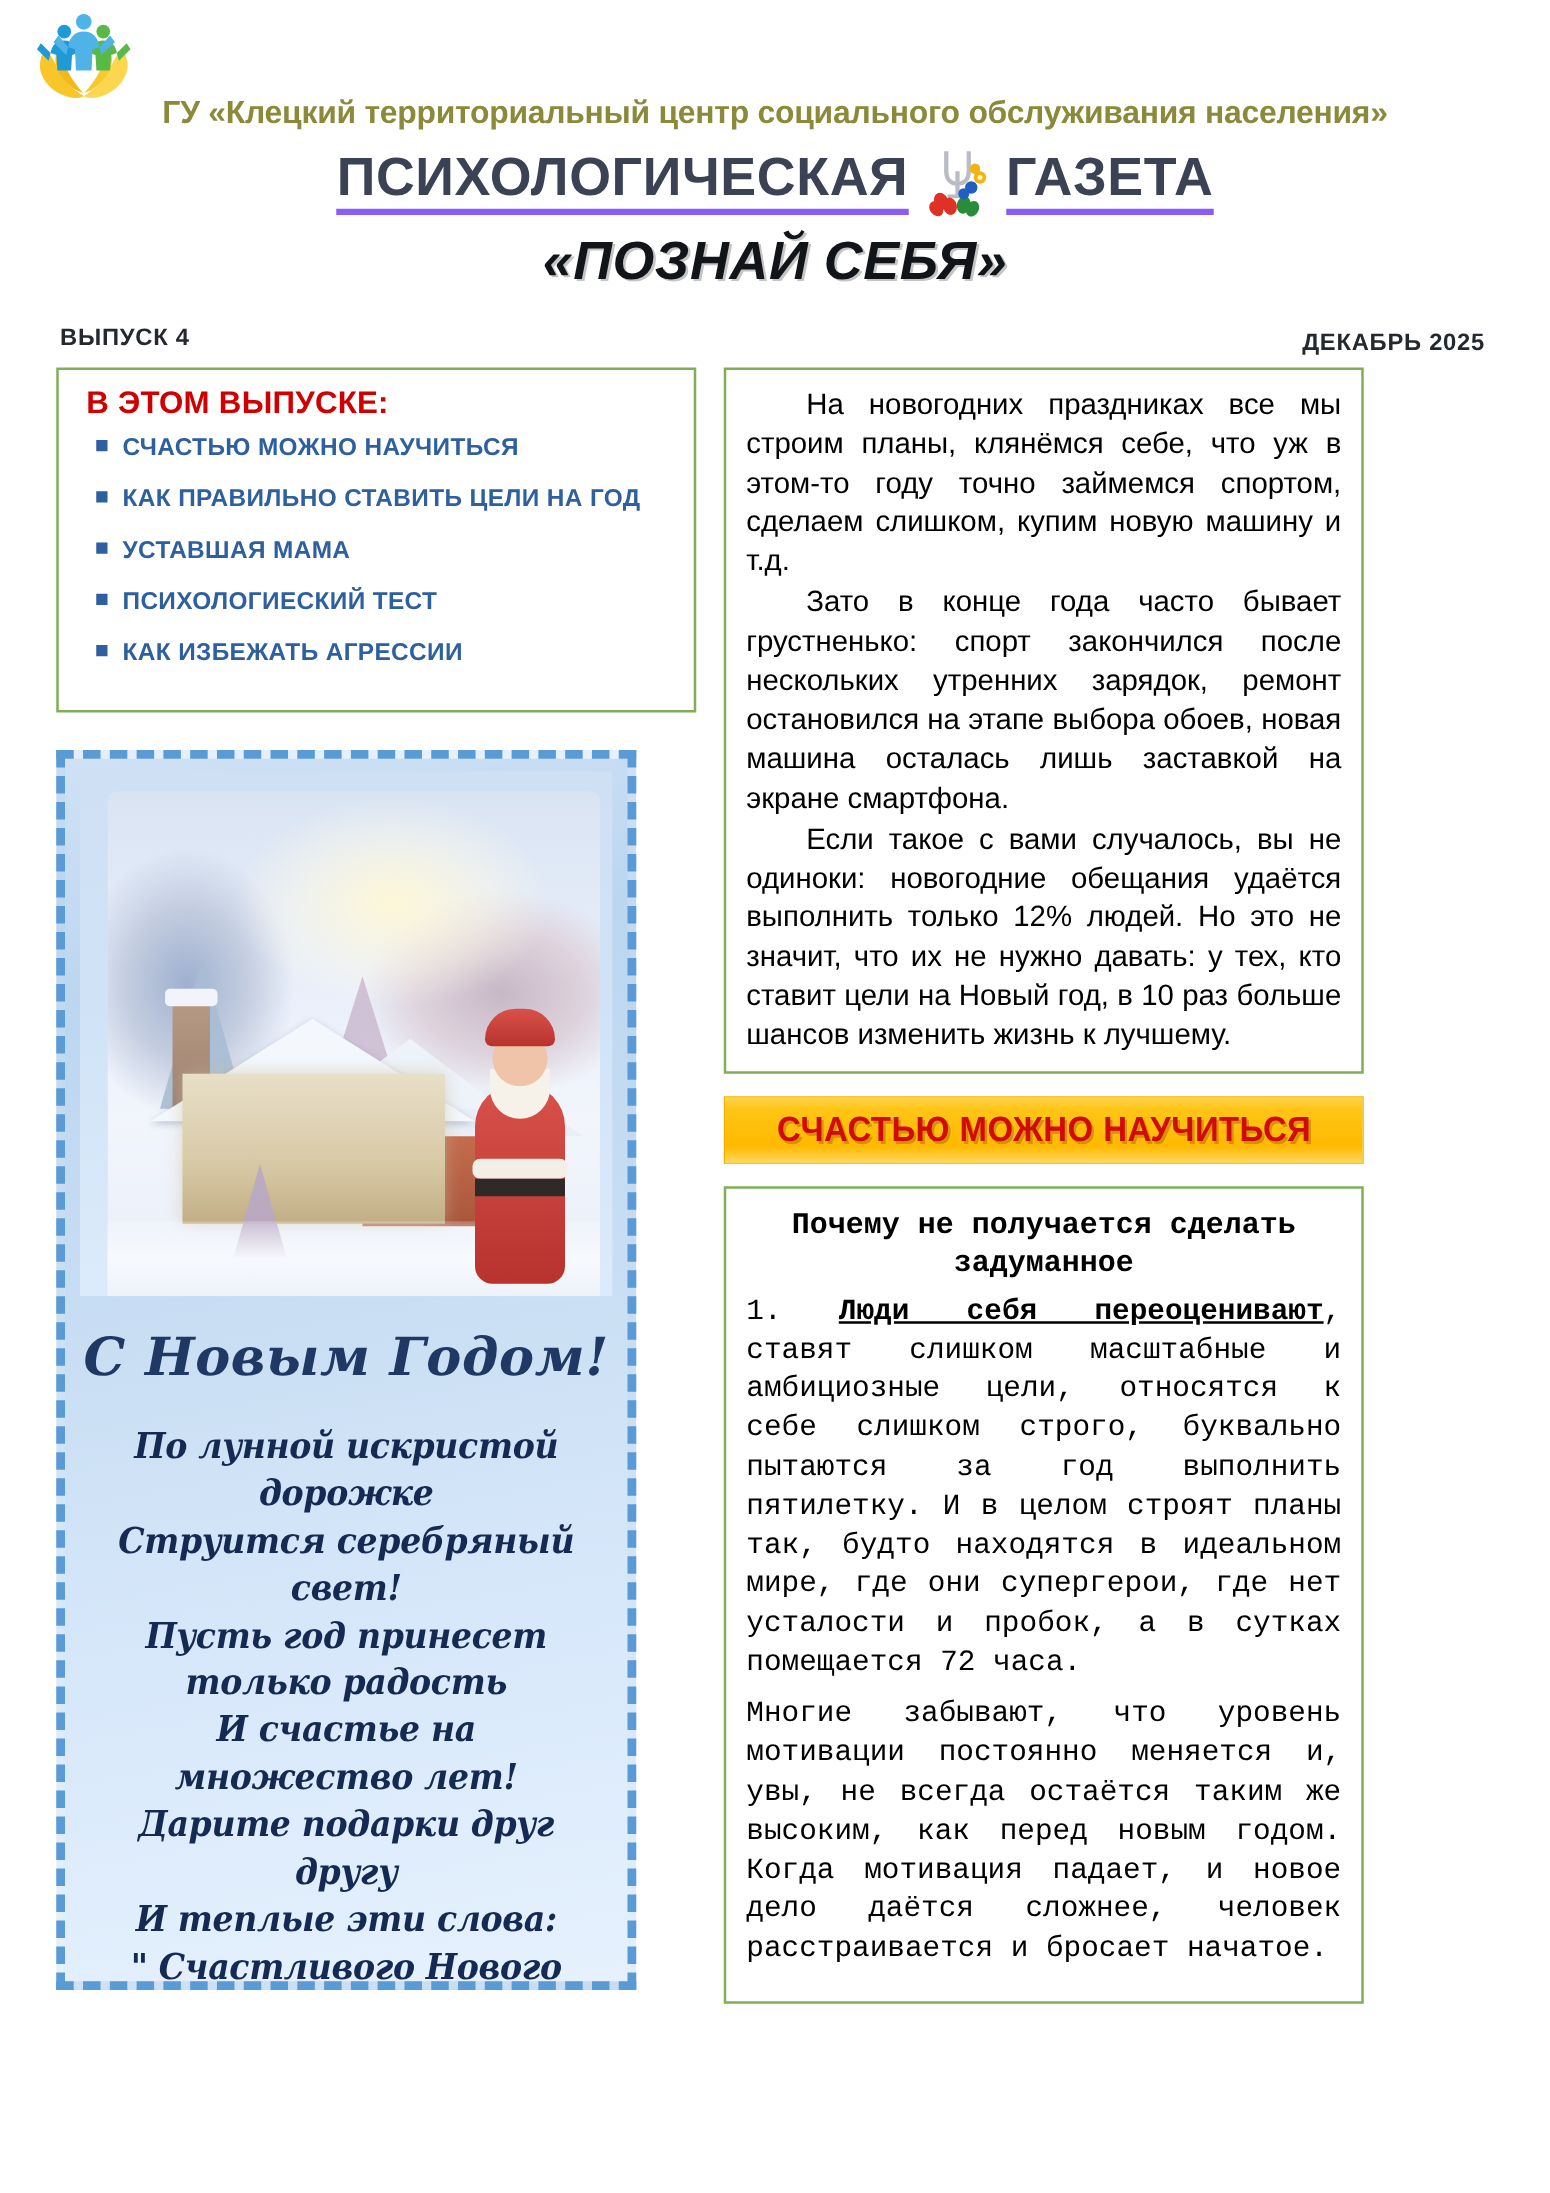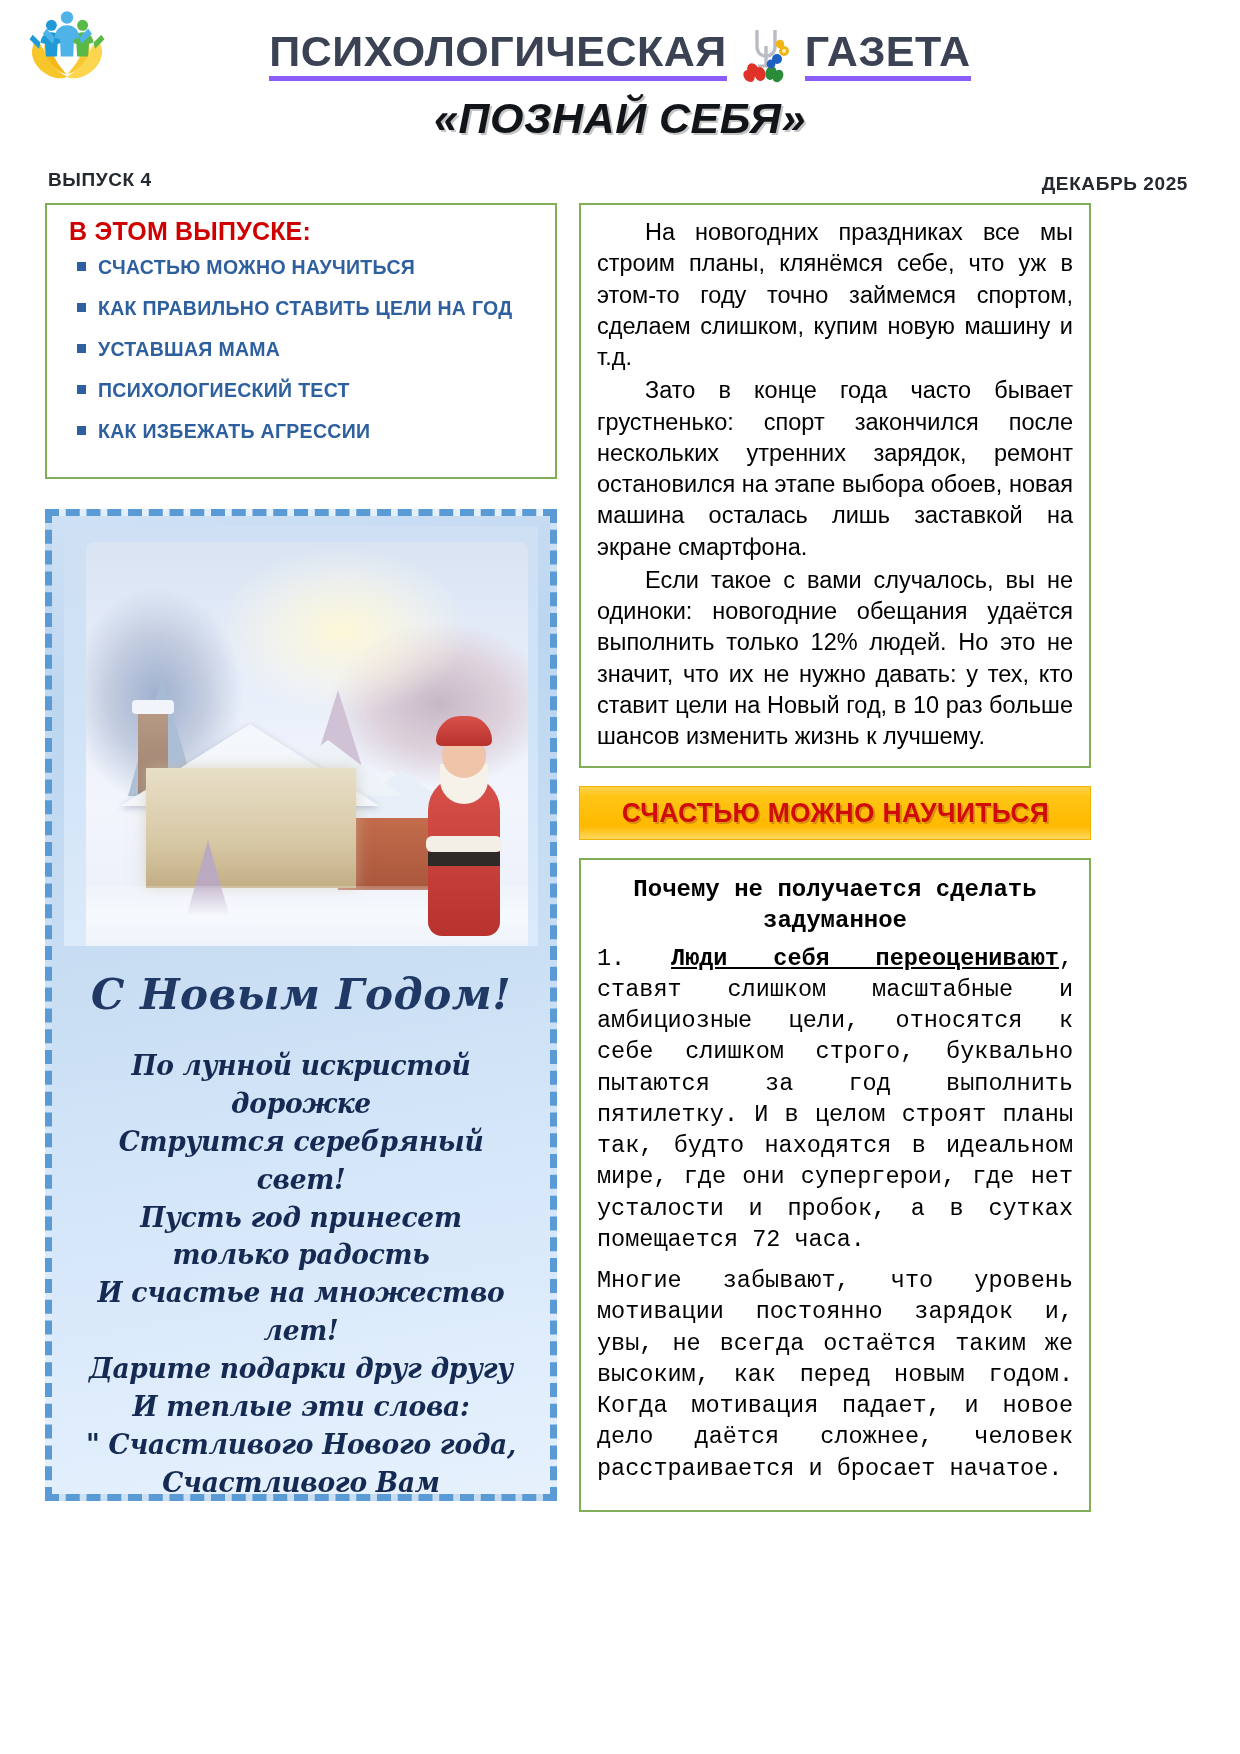--- a/index.html
+++ b/index.html
@@ -140,21 +140,21 @@
     width: 9px; height: 9px;
     background: #2e5f9e;
     flex: 0 0 9px;
     position: relative;
     top: -3px;
   }
 
   
   .postcard {
     margin-top: 30px;
-    width: 512px;
+    width: 464px;
     height: 992px;
     box-sizing: border-box;
     border: 7px dashed #5b9bd5;
     padding: 4px;
     background: linear-gradient(170deg, #cfe1f5 0%, #bcd6f0 18%, #c9def3 45%, #d6e7fa 68%, #e6f1fd 100%);
     position: relative;
     overflow: hidden;
   }
   .scene {
     position: relative;
@@ -408,20 +408,21 @@
       <path d="M70,31 C62,31 57,36 56,44 L62,46 L63,62 L77,62 L78,46 L84,44 C83,36 78,31 70,31 Z" fill="#58b947"></path>
       <path d="M56,44 L46,33 L42,39 L54,51 Z" fill="#58b947"></path>
       <path d="M84,44 L94,34 L98,40 L86,52 Z" fill="#58b947"></path>
       <circle cx="50" cy="12" r="8" fill="#4fb3e8"></circle>
       <path d="M50,22 C41,22 35,28 34,38 L41,40 L42,62 L58,62 L59,40 L66,38 C65,28 59,22 50,22 Z" fill="#4fb3e8"></path>
       <path d="M34,38 L24,26 L19,33 L32,46 Z" fill="#4fb3e8"></path>
       <path d="M66,38 L77,26 L82,33 L68,46 Z" fill="#4fb3e8"></path>
     </svg>
   </div>
 
+  <div class="org-line">ГУ «Клецкий территориальный центр социального обслуживания населения»</div>
 
   <div class="title-row">
     <div class="title-word">ПСИХОЛОГИЧЕСКАЯ</div>
     <div class="psy-emblem">
       <svg viewBox="0 0 58 58" width="58" height="58" aria-hidden="true">
         <path d="M20,4 L20,20 C20,27 24,30 29,30 C34,30 38,27 38,20 L38,4" stroke="#b9bcc4" stroke-width="3.4" fill="none"></path>
         <line x1="29" y1="20" x2="29" y2="40" stroke="#b9bcc4" stroke-width="3.4"></line>
         <line x1="21" y1="40" x2="37" y2="40" stroke="#b9bcc4" stroke-width="3"></line>
         <g fill="#e03127">
           <ellipse cx="16" cy="44" rx="5.5" ry="7" transform="rotate(-28 16 44)"></ellipse>
@@ -534,16 +535,16 @@
       <p class="para last">Если такое с вами случалось, вы не одиноки:  новогодние  обещания удаётся выполнить только 12% людей. Но это    не значит,    что их не нужно давать:  у тех,  кто  ставит  цели на Новый год, в 10 раз больше шансов изменить жизнь к лучшему.</p>
     </div>
 
     <div class="banner">
       <span class="banner-text">СЧАСТЬЮ МОЖНО НАУЧИТЬСЯ</span>
     </div>
 
     <div class="green-box article-box">
       <div class="article-head">Почему не получается сделать задуманное</div>
       <p class="para-noindent"><span>1. </span><span class="lead-bold">Люди себя переоценивают</span><span>, ставят слишком масштабные и амбициозные цели, относятся к себе слишком строго, буквально пытаются за год выполнить пятилетку. И в целом строят планы так, будто находятся в идеальном мире, где они супергерои, где нет усталости и пробок, а в сутках помещается 72 часа.</span></p>
-      <p class="para-noindent">Многие забывают, что уровень мотивации постоянно зарядок и, увы, не всегда остаётся таким же высоким, как перед новым годом. Когда мотивация падает, и новое дело даётся сложнее, человек расстраивается и бросает начатое.</p>
+      <p class="para-noindent">Многие забывают, что уровень мотивации постоянно меняется и, увы, не всегда остаётся таким же высоким, как перед новым годом. Когда мотивация падает, и новое дело даётся сложнее, человек расстраивается и бросает начатое.</p>
     </div>
   </div>
 </div>
 
 </body></html>

